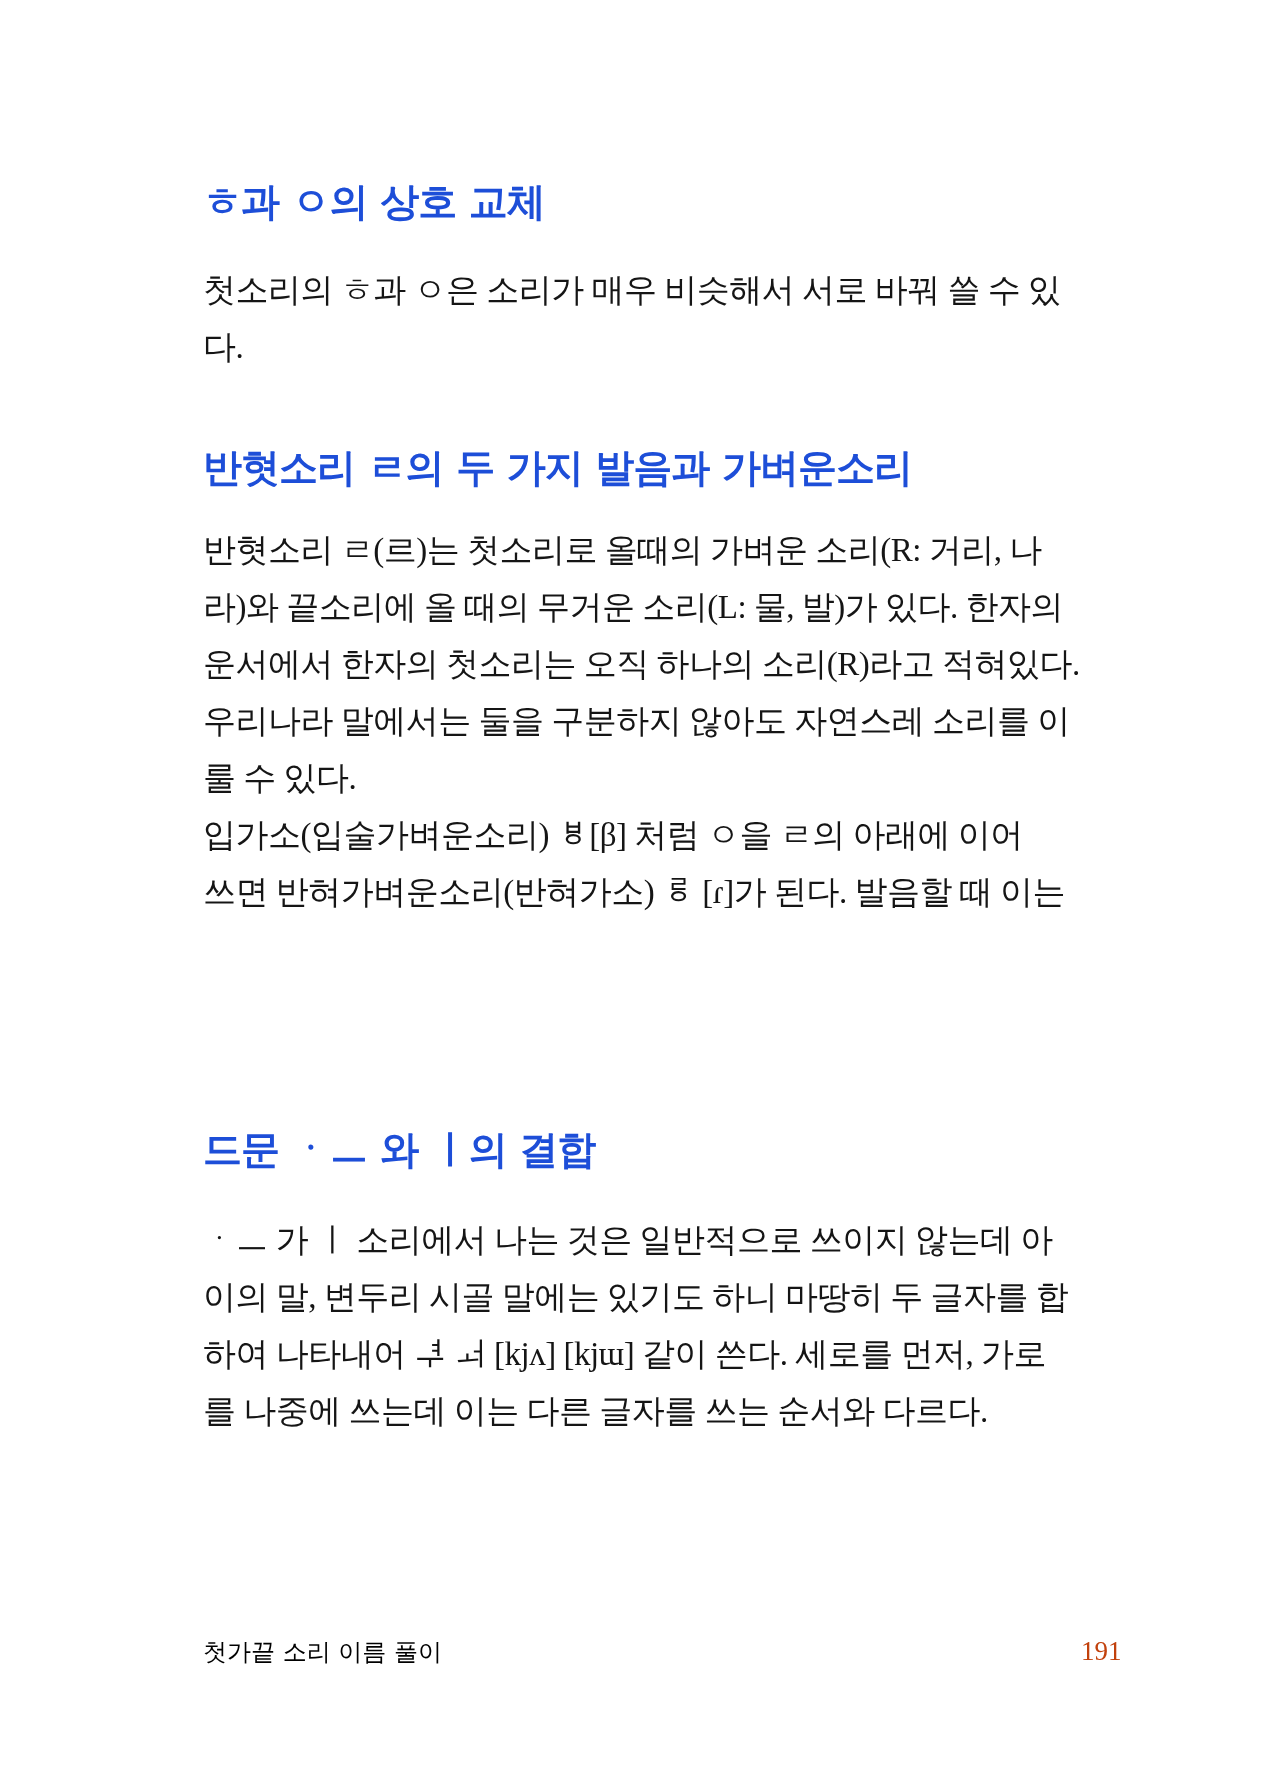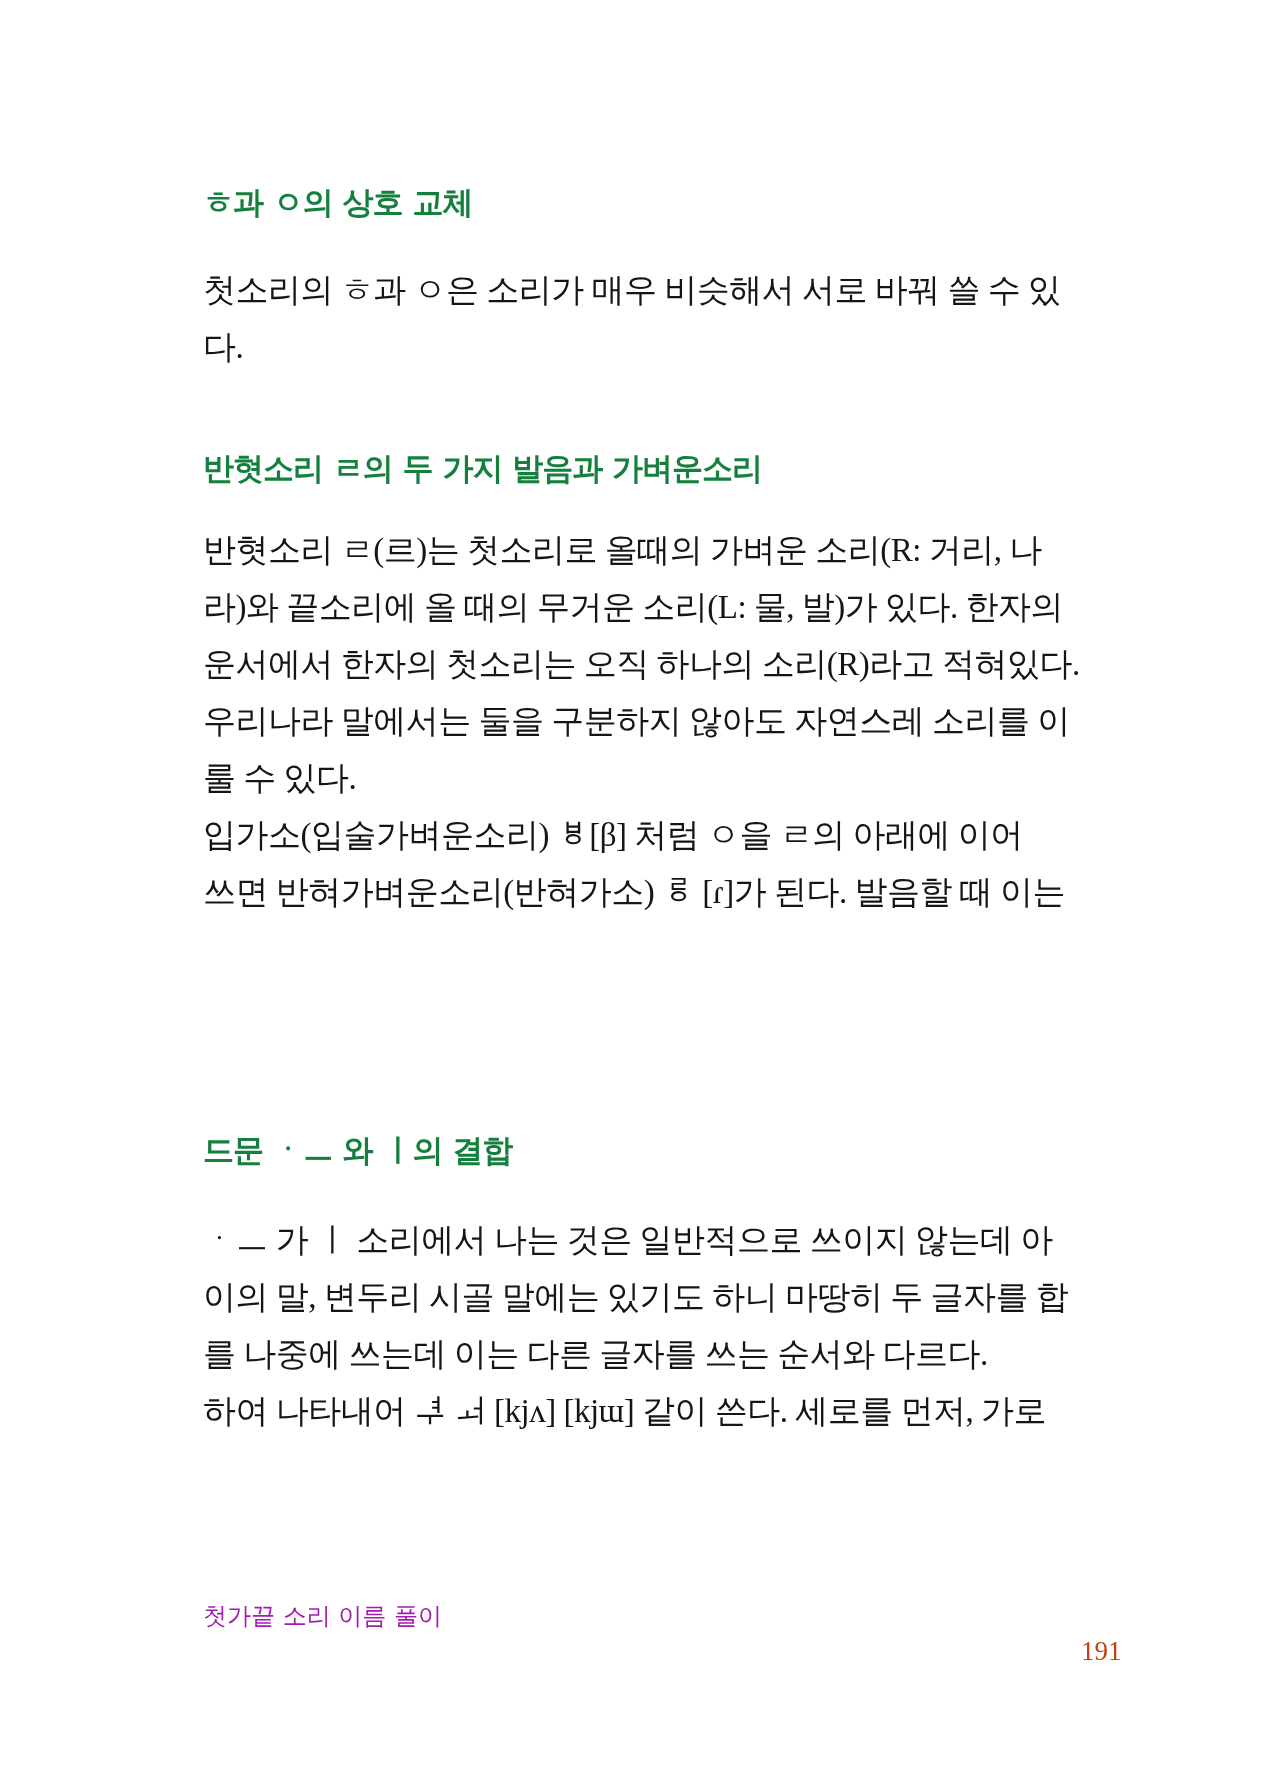--- a/index.html
+++ b/index.html
@@ -1,32 +1,32 @@
 <!DOCTYPE html>
 <html><head>
 <meta charset="utf-8">
 <style>
   html, body { margin: 0; padding: 0; background: #ffffff; }
   body { width: 1280px; height: 1791px; position: relative; overflow: hidden; color: #111; }
   .page { position: absolute; left: 203px; top: 0; width: 900px; }
   .heading {
     position: absolute; left: 0;
     font-family: "DejaVu Sans", sans-serif; font-weight: bold;
-    font-size: 31px; line-height: 40px; letter-spacing: -1px; color: #15803d;
+    font-size: 39px; line-height: 40px; letter-spacing: -1px; color: #1d4ed8;
     white-space: nowrap;
   }
   .para {
     position: absolute; left: 0; width: 900px;
     font-family: Liberation Serif, serif;
     font-size: 33px; line-height: 57px; letter-spacing: -0.5px; color: #151515;
   }
   .line { display: block; white-space: nowrap; height: 57px; }
   .footer-title {
-    position: absolute; left: 203px; top: 1600px;
-    font-family: "DejaVu Serif", serif; font-size: 24px; color: #a21caf;
+    position: absolute; left: 203px; top: 1636px;
+    font-family: "DejaVu Serif", serif; font-size: 24px; color: #000000;
   }
   .footer-page {
     position: absolute; left: 1081px; top: 1636px;
     font-family: "Liberation Serif", serif; font-size: 27px; color: #c2410c;
   }
 </style>
 </head>
 <body>
 
 <div class="page">
@@ -45,19 +45,19 @@
     <span class="line">우리나라 말에서는 둘을 구분하지 않아도  자연스레 소리를 이</span>
     <span class="line">룰 수 있다.</span>
     <span class="line">입가소(입술가벼운소리) ㅸ[β] 처럼  ㅇ을 ㄹ의 아래에 이어</span>
     <span class="line">쓰면 반혀가벼운소리(반혀가소) ᄛ [ɾ]가 된다. 발음할 때 이는</span>
   </div>
 
   <div class="heading" style="top:1130px">드문 ㆍㅡ 와 ㅣ의 결합</div>
   <div class="para" style="top:1212px">
     <span class="line">ㆍㅡ 가 ㅣ 소리에서 나는 것은 일반적으로 쓰이지 않는데 아</span>
     <span class="line">이의 말, 변두리 시골 말에는 있기도 하니 마땅히 두 글자를 합</span>
+    <span class="line">하여 나타내어 ᅾ ᅿ [kjʌ] [kjɯ] 같이 쓴다. 세로를 먼저, 가로</span>
     <span class="line">를 나중에 쓰는데 이는 다른 글자를 쓰는 순서와 다르다.</span>
-    <span class="line">하여 나타내어 ᅾ ᅿ [kjʌ] [kjɯ] 같이 쓴다. 세로를 먼저, 가로</span>
   </div>
 </div>
 
 <div class="footer-title">첫가끝 소리 이름 풀이</div>
 <div class="footer-page">191</div>
 
 </body></html>

